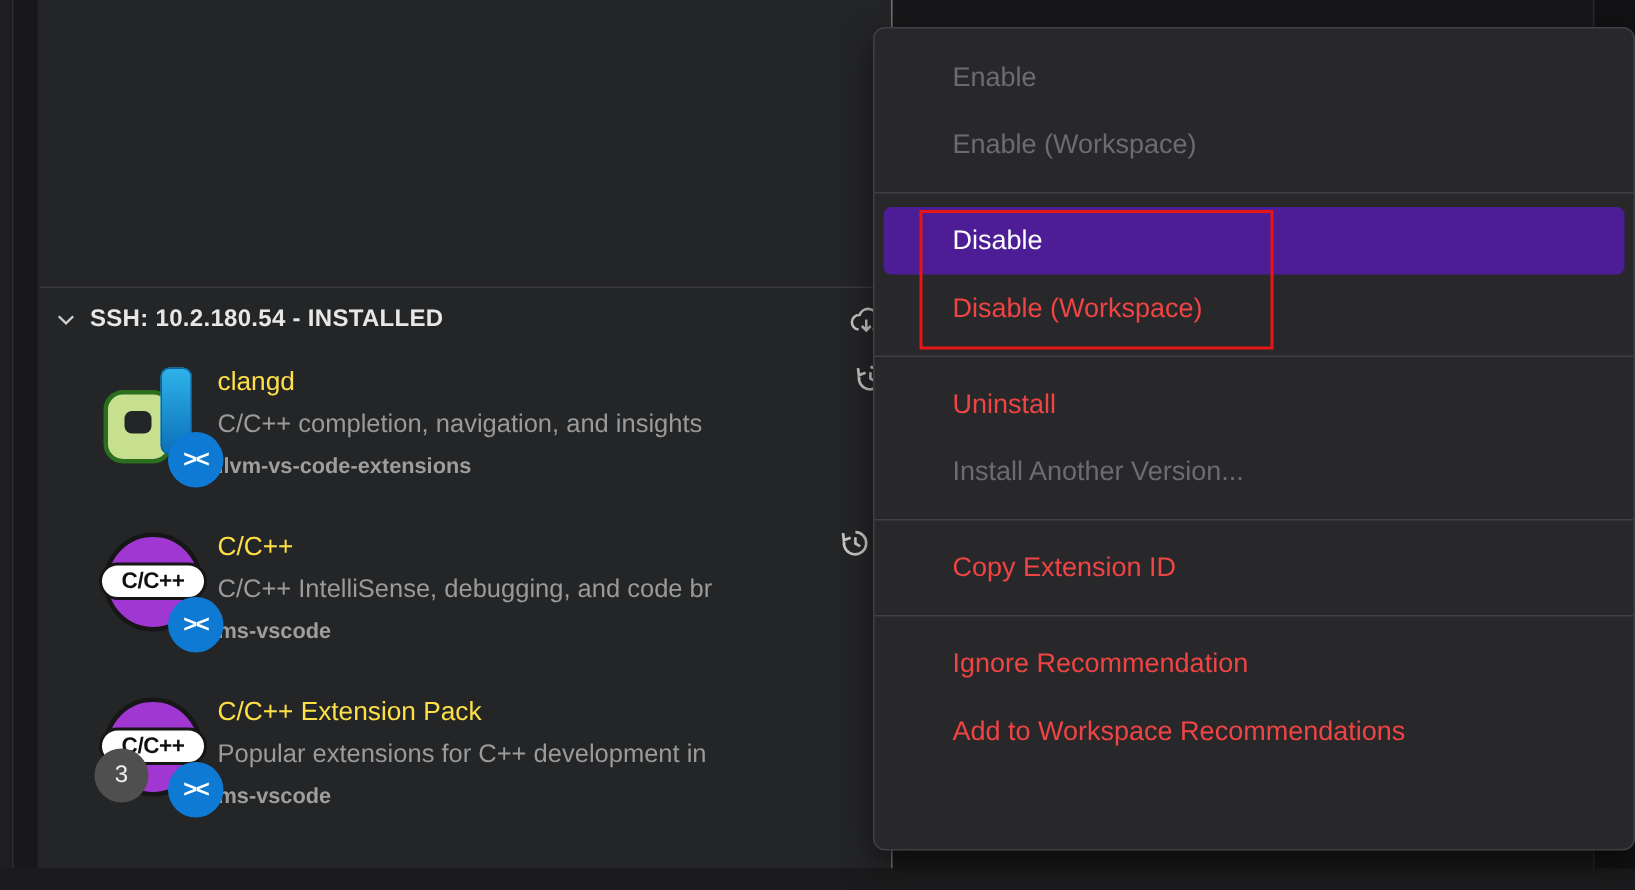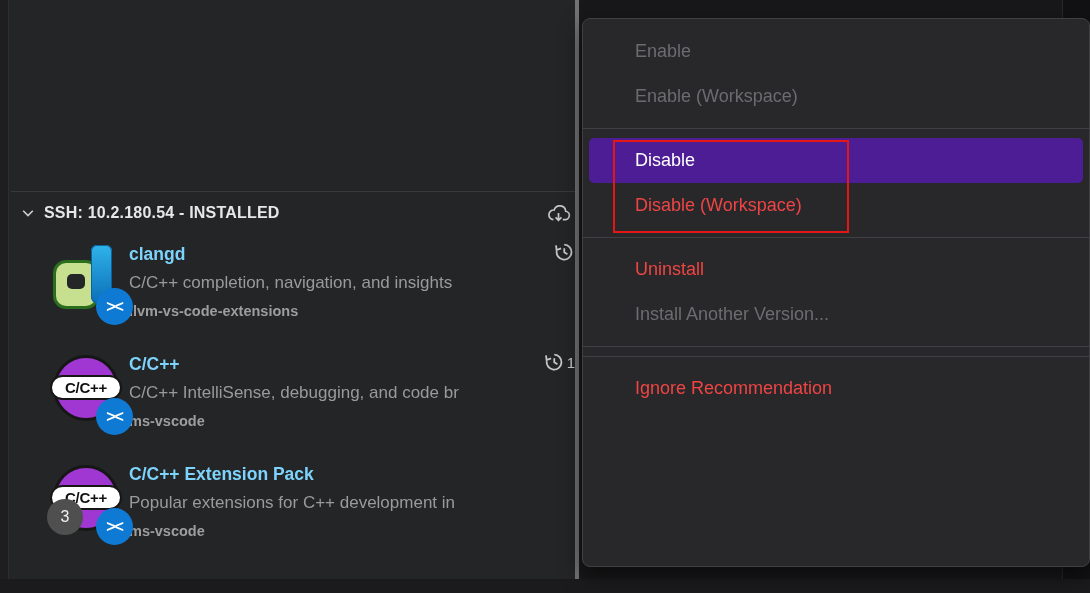--- a/index.html
+++ b/index.html
@@ -10,22 +10,22 @@
     font-family: "Liberation Sans", sans-serif;
     -webkit-font-smoothing: antialiased;
   }
 
   
   .left-strip {
     position: absolute; left:0; top:0; width:9px; height:579px;
     background:#1e1e20; border-right:1px solid #2e2e30;
   }
   .sidebar {
-    position: absolute; left:9px; top:0; width:570px; height:579px;
-    background:#242527; border-right:4px solid #737373;
+    position: absolute; left:25px; top:0; width:570px; height:579px;
+    background:#242527; border-right:1px solid #737373;
   }
   .right-col {
     position:absolute; left:1062px; top:0; width:28px; height:593px;
     background:#121214; border-left:1px solid #29292b;
   }
   .bottom-strip {
     position:absolute; left:0; top:579px; width:1090px; height:14px;
     background:#1b1b1d;
   }
 
@@ -43,21 +43,21 @@
     position:absolute; right:3px; top:200px; width:27px; height:27px;
   }
 
   .ext-row {
     position:absolute; left:0; width:570px; height:106px; overflow:hidden;
   }
   .ext-row .logo-box { position:absolute; left:44px; top:13px; width:66px; height:66px; }
   .ext-text {
     position:absolute; left:120px; top:9px; width:450px; white-space:nowrap; overflow:hidden;
   }
-  .ext-title { font-size:17.5px; font-weight:bold; color:#7dd3fc; line-height:26px; }
+  .ext-title { font-size:17.5px; font-weight:normal; color:#fde047; line-height:26px; }
   .ext-desc  { font-size:17px; color:#9a9a9a; line-height:31px; }
   .ext-pub   { font-size:14.5px; font-weight:600; color:#9e9e9e; line-height:27px; }
   .ext-meta {
     position:absolute; right:4px; top:9px; display:flex; align-items:center; gap:2px;
     color:#cccccc; font-size:15px;
   }
 
   
   .clangd-bowl-outer {
     position:absolute; left:0; top:15px; width:46px; height:49px;
@@ -222,17 +222,19 @@
 <div class="menu">
   <div class="mi disabled">Enable</div>
   <div class="mi disabled">Enable (Workspace)</div>
   <div class="msep"></div>
   <div class="mi focused">Disable</div>
   <div class="mi">Disable (Workspace)</div>
   <div class="msep"></div>
   <div class="mi">Uninstall</div>
   <div class="mi disabled">Install Another Version...</div>
   <div class="msep"></div>
+  <div class="mi">Copy Extension ID</div>
   <div class="msep"></div>
   <div class="mi">Ignore Recommendation</div>
+  <div class="mi">Add to Workspace Recommendations</div>
 </div>
 
 <div class="annotation-box"></div>
 
 </body></html>

